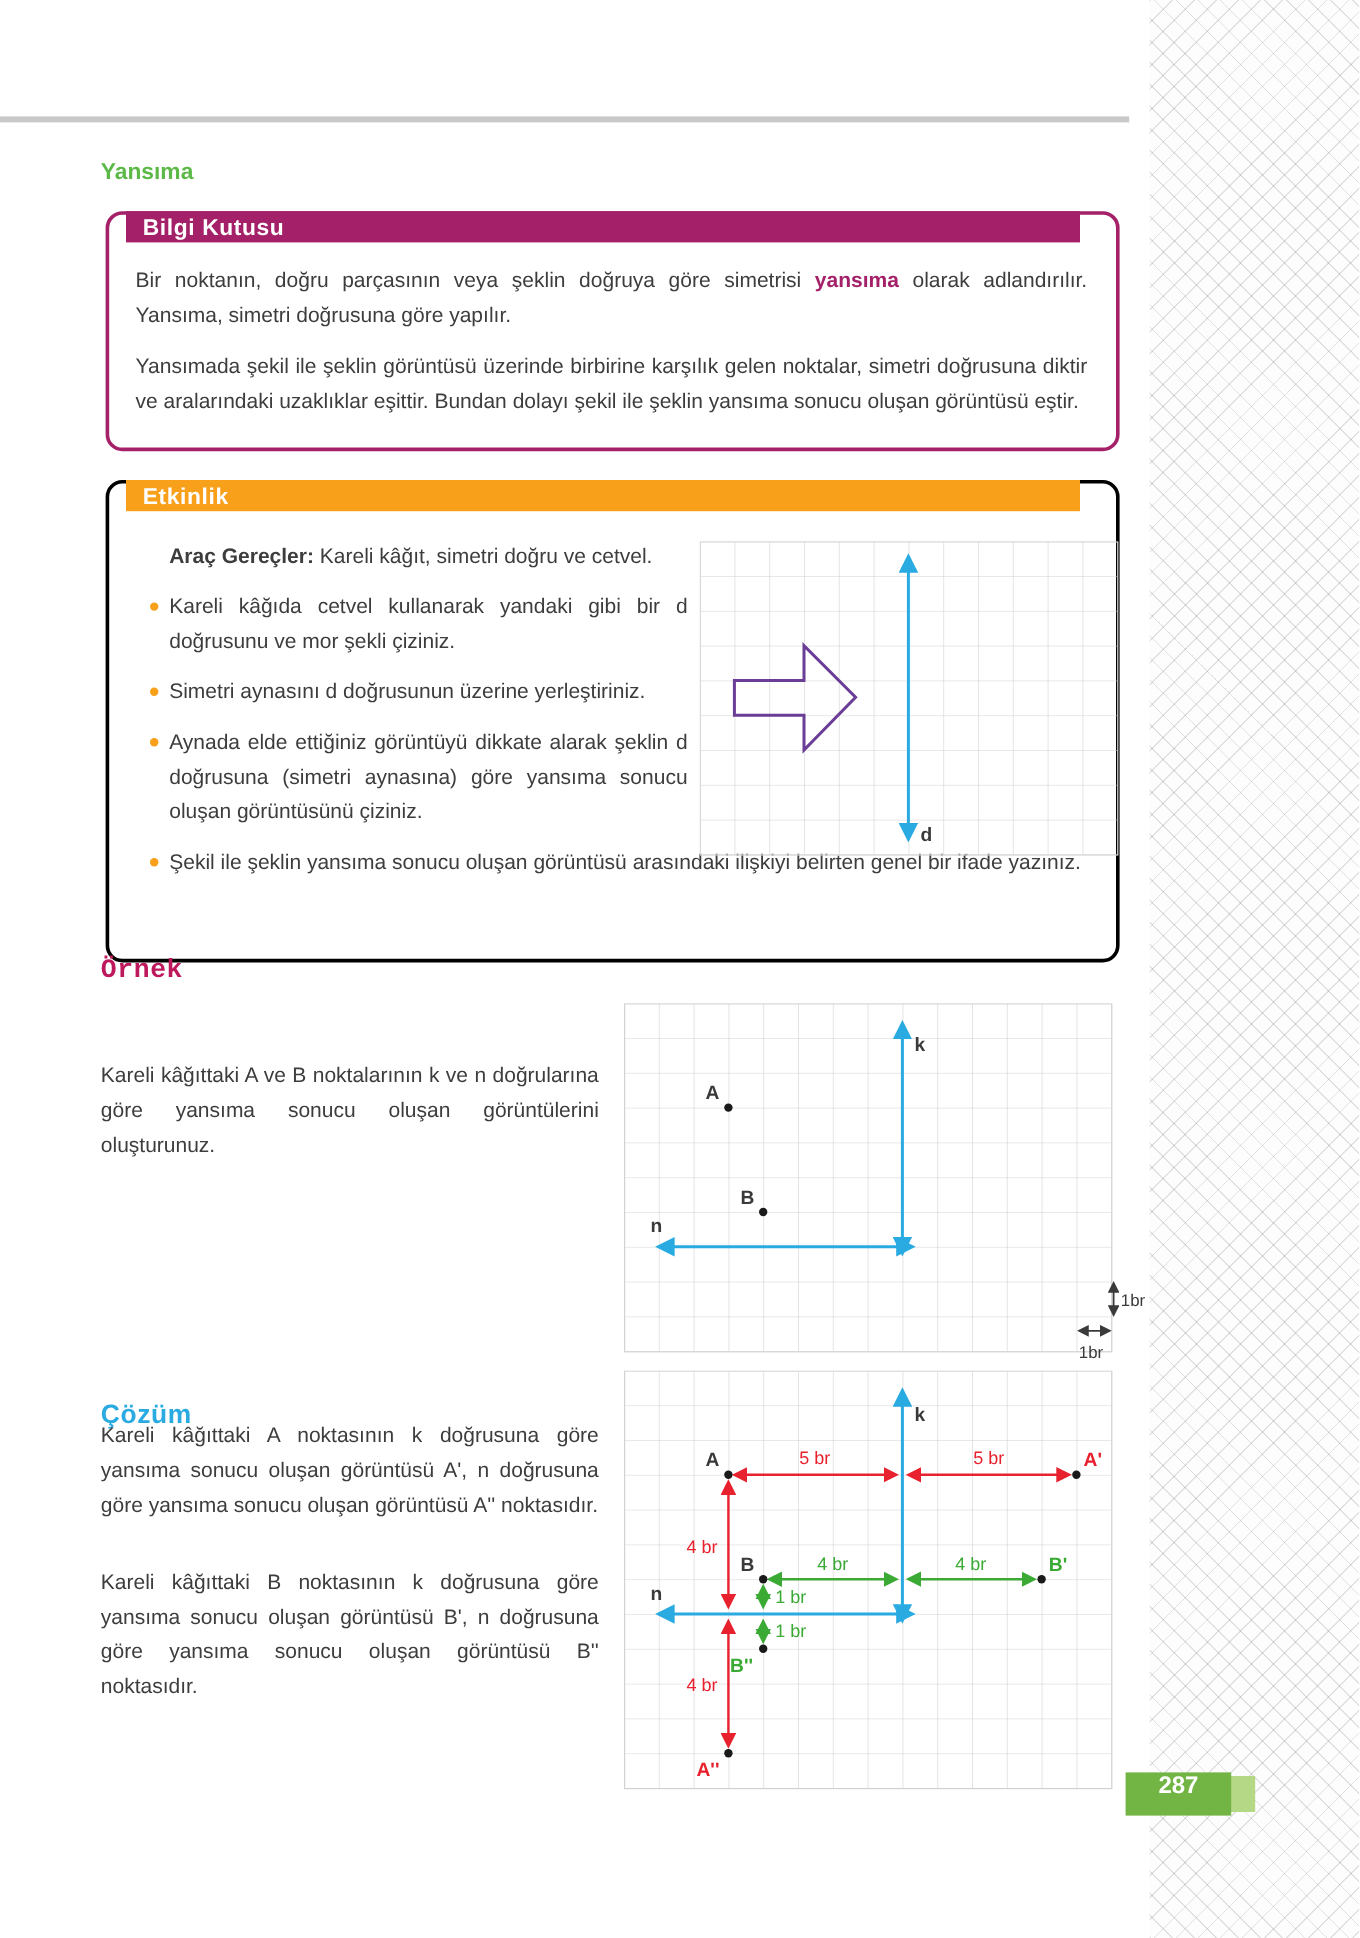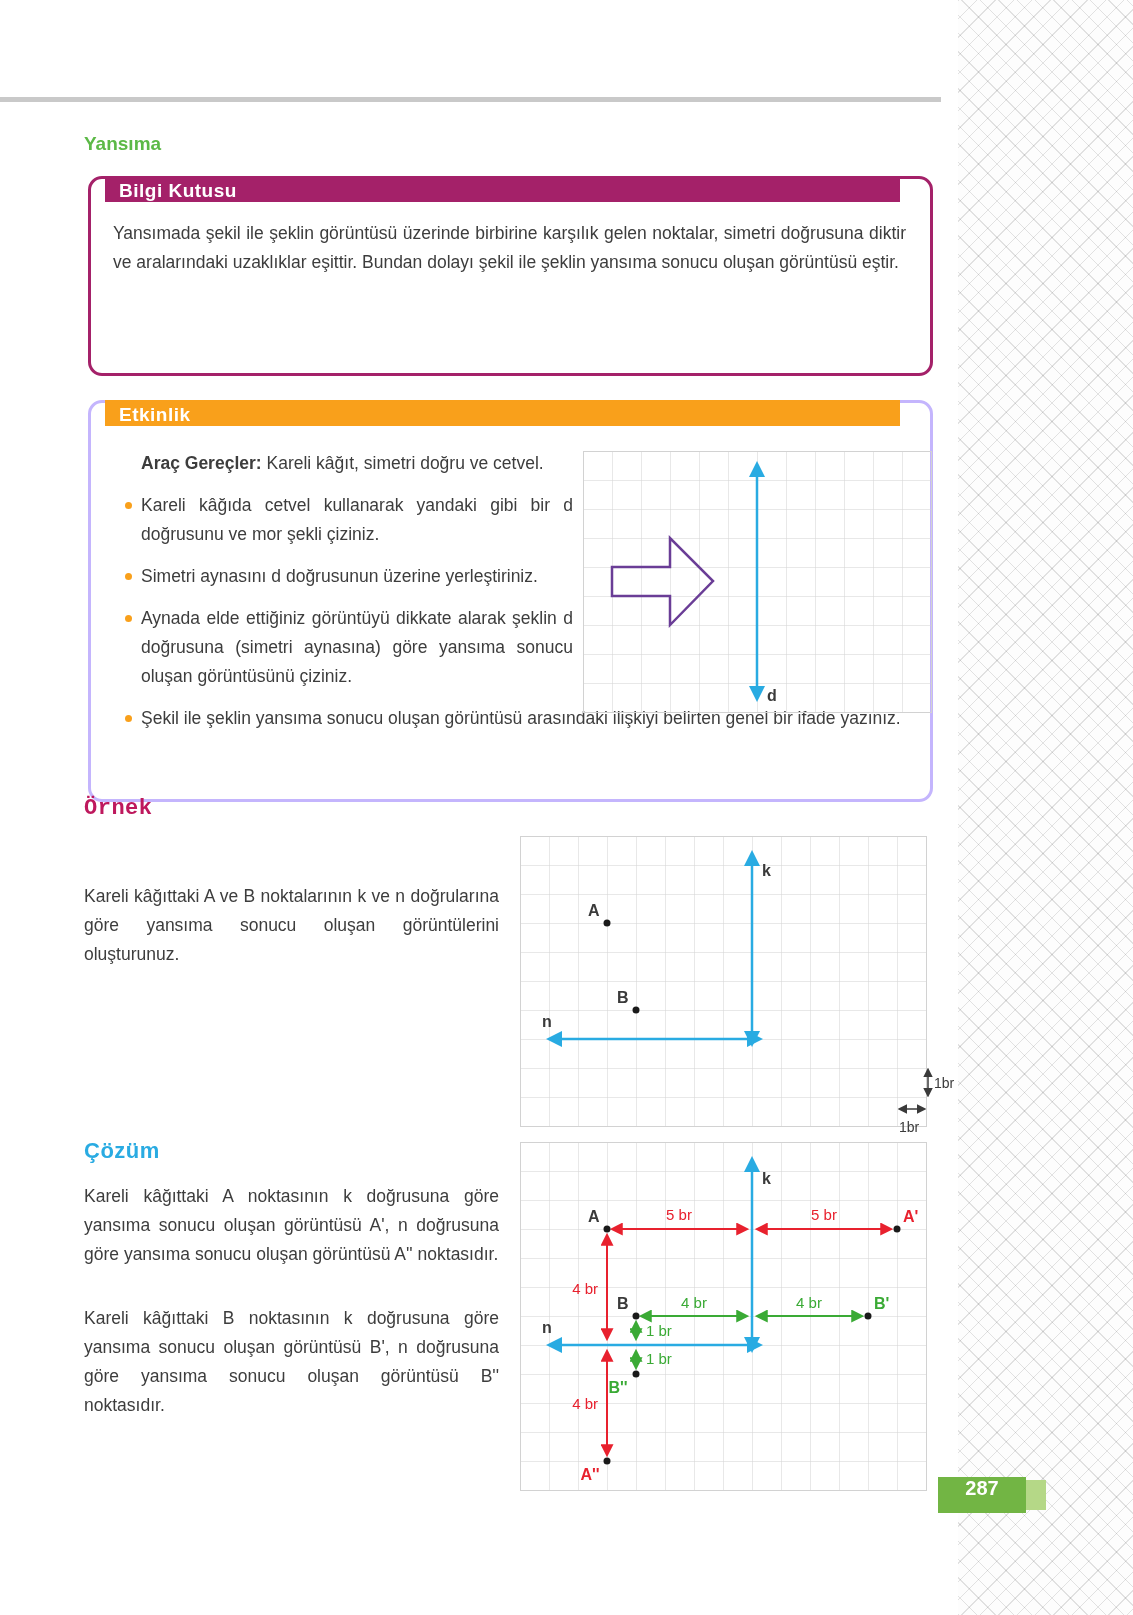--- a/index.html
+++ b/index.html
@@ -6,40 +6,40 @@
   .page{position:relative;width:1133px;height:1615px;background:#ffffff;font-family:"Liberation Sans",sans-serif;overflow:hidden;}
   .crosshatch{position:absolute;top:0;right:0;width:175px;height:1615px;
     background:
       repeating-linear-gradient(45deg,rgba(0,0,0,0.11) 0 1px,transparent 1px 13px),
       repeating-linear-gradient(135deg,rgba(0,0,0,0.11) 0 1px,transparent 1px 13px),
       #fdfdfd;}
   .top-rule{position:absolute;left:0;top:97px;width:941px;height:5px;background:#c9c9c9;}
   .section-title{position:absolute;left:84px;top:133px;font-size:19px;font-weight:bold;color:#5cb947;}
   .box{position:absolute;left:88px;width:845px;border-radius:14px;background:#fff;box-sizing:border-box;}
   .bilgi{top:176px;height:200px;border:3px solid #a42169;}
-  .etkinlik{top:400px;height:402px;border:3px solid #c4b5fd;}
+  .etkinlik{top:400px;height:402px;border:3px solid #000000;}
   .box-header{position:absolute;top:-3px;left:14px;right:30px;height:26px;line-height:30px;color:#fff;font-weight:bold;font-size:19px;padding-left:14px;letter-spacing:.5px;}
   .bilgi-header{background:#a42169;}
   .etkinlik-header{background:#f9a01b;}
   .body-text{text-align:justify;color:#3d3d3d;font-size:17.5px;line-height:29px;margin:0;}
   .bilgi-content{padding:40px 24px 0 22px;}
   .bilgi-content p + p{margin-top:14px;}
   .magenta{color:#a42169;font-weight:bold;}
   .etkinlik-content{padding-top:46px;}
   .tools{margin:0 0 13px 50px;width:432px;}
   .bullets{list-style:none;margin:0;padding:0;}
   .bullets li{position:relative;margin:0 0 13px 27px;padding-left:23px;width:432px;text-align:justify;color:#3d3d3d;font-size:17.5px;line-height:29px;}
   .bullets li::before{content:"";position:absolute;left:7px;top:11px;width:7px;height:7px;border-radius:50%;background:#f9a01b;}
   .bullets li.wide{width:767px;}
   .fig{position:absolute;}
   .fig-etkinlik{left:492px;top:48px;}
   .ornek-header{position:absolute;left:84px;top:796px;font-size:22px;font-weight:bold;color:#be185d;letter-spacing:.5px;font-family:Liberation Mono, monospace;}
   .ornek-text{position:absolute;left:84px;top:882px;width:415px;}
   .fig-ornek{position:absolute;left:520px;top:836px;}
-  .cozum-header{position:absolute;left:84px;top:1138px;font-size:22px;font-weight:bold;color:#29abe2;letter-spacing:.5px;}
+  .cozum-header{position:absolute;left:84px;top:1166px;font-size:22px;font-weight:bold;color:#29abe2;letter-spacing:.5px;}
   .cozum-p1{position:absolute;left:84px;top:1182px;width:415px;}
   .cozum-p2{position:absolute;left:84px;top:1304px;width:415px;}
   .fig-cozum{position:absolute;left:520px;top:1142px;}
   .page-badge{position:absolute;left:938px;top:1477px;width:88px;height:36px;background:#72b544;color:#fff;font-weight:bold;font-size:20px;display:flex;align-items:flex-start;justify-content:center;z-index:2;}
   .page-badge-tab{position:absolute;left:1022px;top:1480px;width:24px;height:30px;background:#b5d887;z-index:1;}
   svg text{font-family:"Liberation Sans",sans-serif;}
   .lbl{font-size:16px;font-weight:bold;fill:#3a3a3a;}
   .lbl-red{font-size:16px;font-weight:bold;fill:#e8212e;}
   .lbl-green{font-size:16px;font-weight:bold;fill:#3aaa35;}
   .dist-red{font-size:15px;fill:#e8212e;}
@@ -52,20 +52,21 @@
 <div class="page">
 
   <div class="crosshatch"></div>
   <div class="top-rule"></div>
 
   <div class="section-title">Yansıma</div>
 
   <section class="box bilgi">
     <div class="box-header bilgi-header">Bilgi Kutusu</div>
     <div class="bilgi-content">
+      <p class="body-text"><span>Bir noktanın, doğru parçasının veya şeklin doğruya göre simetrisi </span><span class="magenta">yansıma</span><span> olarak adlandırılır. Yansıma, simetri doğrusuna göre yapılır.</span></p>
       <p class="body-text">Yansımada şekil ile şeklin görüntüsü üzerinde birbirine karşılık gelen noktalar, simetri doğrusuna diktir ve aralarındaki uzaklıklar eşittir. Bundan dolayı şekil ile şeklin yansıma sonucu oluşan görüntüsü eştir.</p>
     </div>
   </section>
 
   <section class="box etkinlik">
     <div class="box-header etkinlik-header">Etkinlik</div>
     <div class="etkinlik-content">
       <p class="body-text tools"><b>Araç Gereçler:</b><span> Kareli kâğıt, simetri doğru ve cetvel.</span></p>
       <ul class="bullets">
         <li>Kareli kâğıda cetvel kullanarak yandaki gibi bir d doğrusunu ve mor şekli çiziniz.</li>

